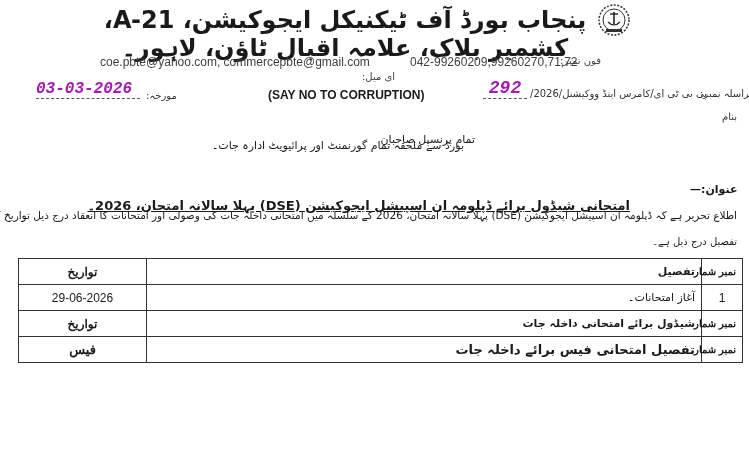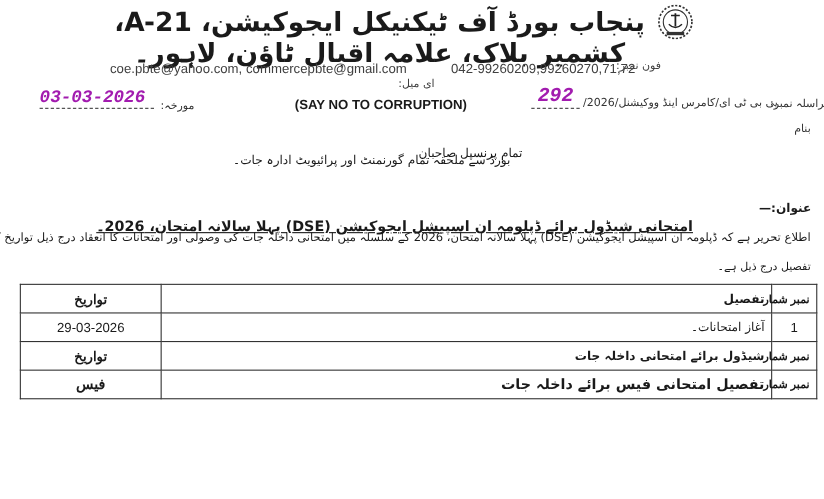--- a/index.html
+++ b/index.html
@@ -61,21 +61,21 @@
 <div class="abs urdu" style="right:12px; top:236px; font-size:10px;">تفصیل درج ذیل ہے۔</div>
 
 <table class="sched">
   <tbody>
       <tr>
     <td class="date hdr urdu" style="direction:rtl;">تواریخ</td>
     <td class="detail hdr">تفصیل</td>
     <td class="num hdr urdu" style="direction:rtl; font-size:10px;">نمبر شمار</td>
   </tr>
   <tr>
-    <td class="date">29-03-2026</td>
+    <td class="date">29-06-2026</td>
     <td class="detail">آغاز امتحانات۔</td>
     <td class="num">1</td>
   </tr>
   <tr>
     <td class="date hdr urdu" style="direction:rtl;">تواریخ</td>
     <td class="detail hdr">شیڈول برائے امتحانی داخلہ جات</td>
     <td class="num hdr urdu" style="direction:rtl; font-size:10px;">نمبر شمار</td>
   </tr>
   <tr>
     <td class="date hdr-big urdu" style="direction:rtl;">فیس</td>

